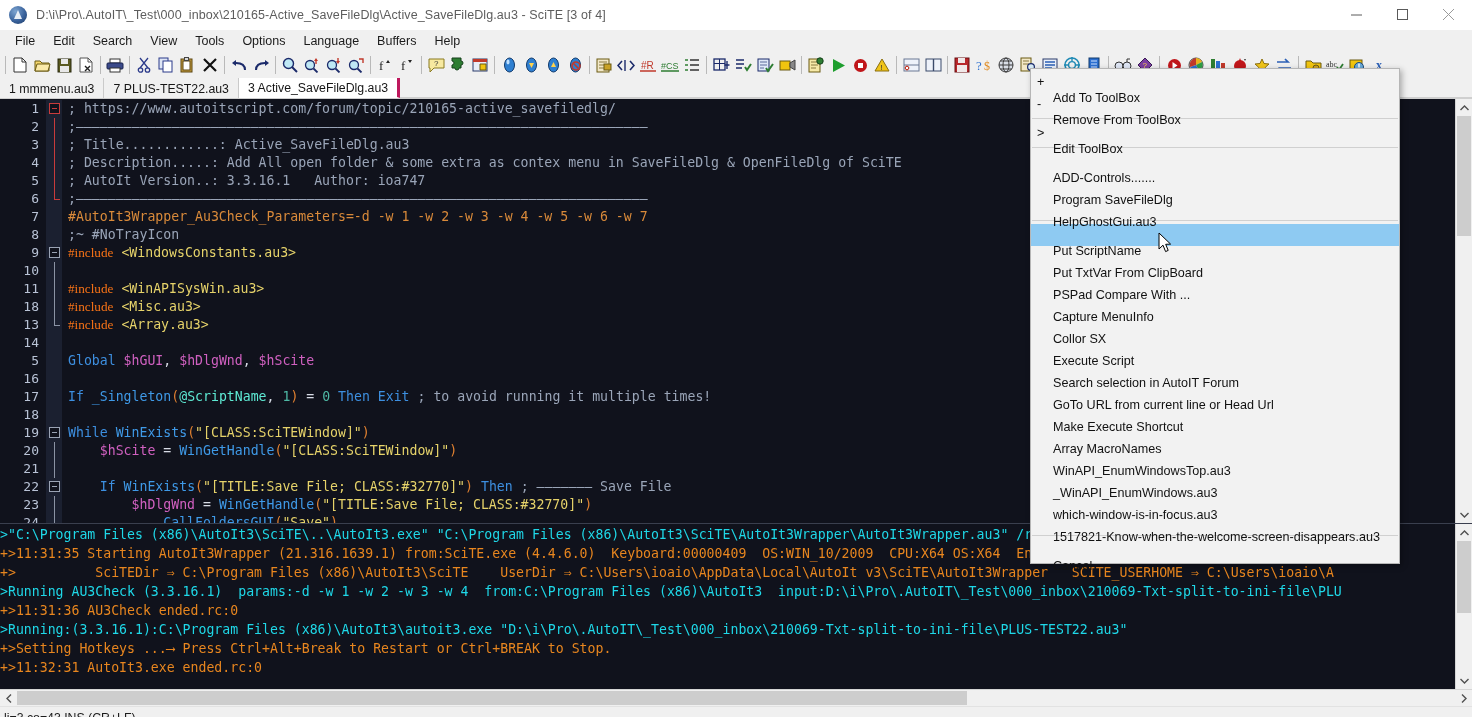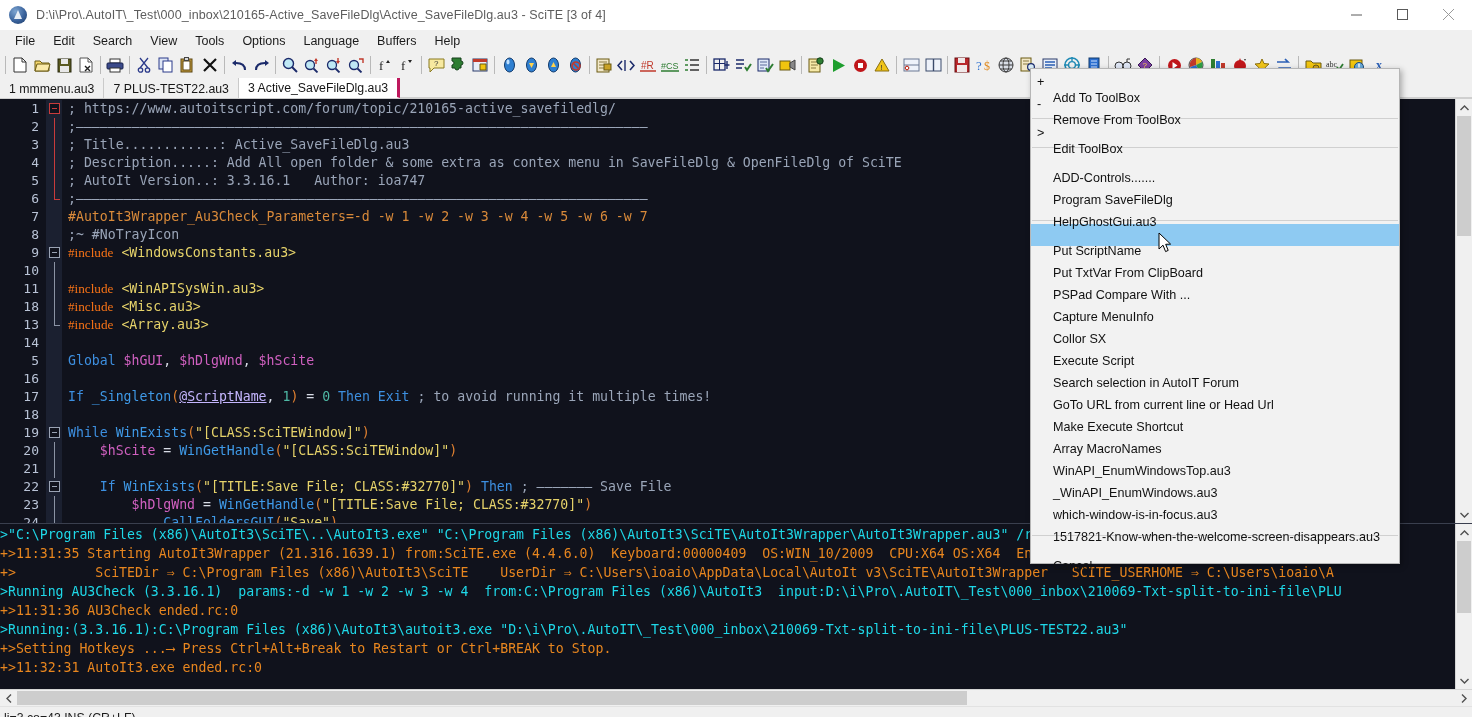--- a/index.html
+++ b/index.html
@@ -164,21 +164,21 @@
   .ctext { padding-left: 6px; }
 
   
   .c-com { color: #d98a3a; }
   .c-comg { color: #9aa5b8; }
   .c-kw  { color: #3d8fe0; }
   .c-fn  { color: #3f9ae8; }
   .c-str { color: #e6d36a; }
   .c-var { color: #d060c0; }
   .c-num { color: #4fb9a5; }
-  .c-mac { color: #c4b5fd; text-decoration: underline; }
+  .c-mac { color: #5eead4; }
   .c-op  { color: #e08030; }
   .c-pln { color: #d8dce6; }
   .c-dir { color: #f97316; font-family: Liberation Serif, serif; }
 
   
   .console {
     height: 166px; min-height: 166px;
     background: #10121c;
     font-family: "DejaVu Sans Mono", monospace;
     font-size: 13.2px;

